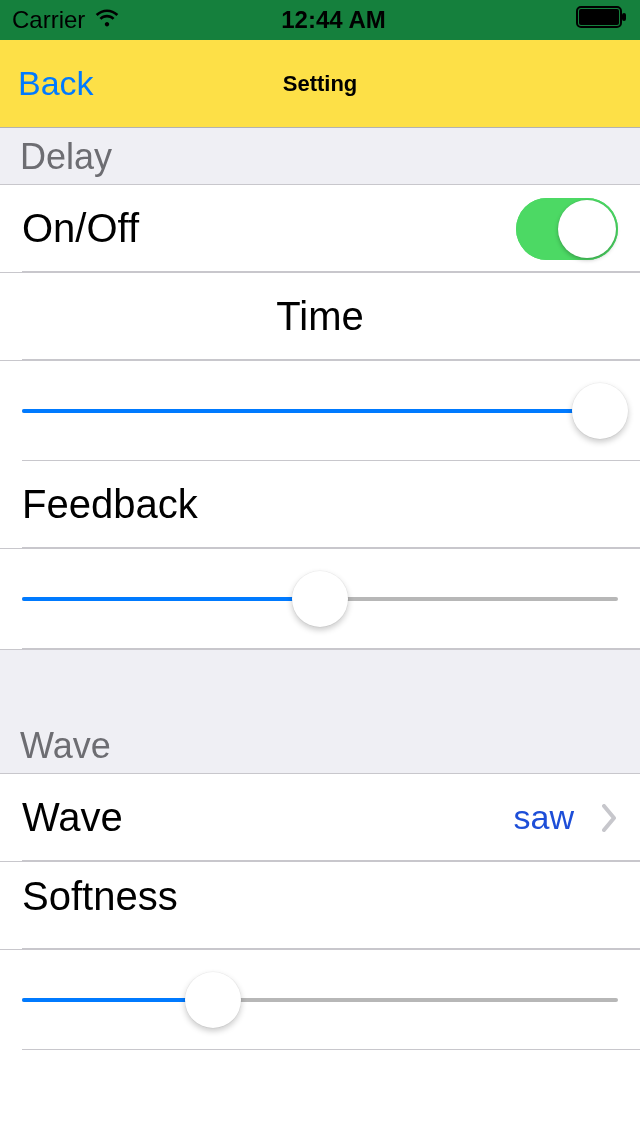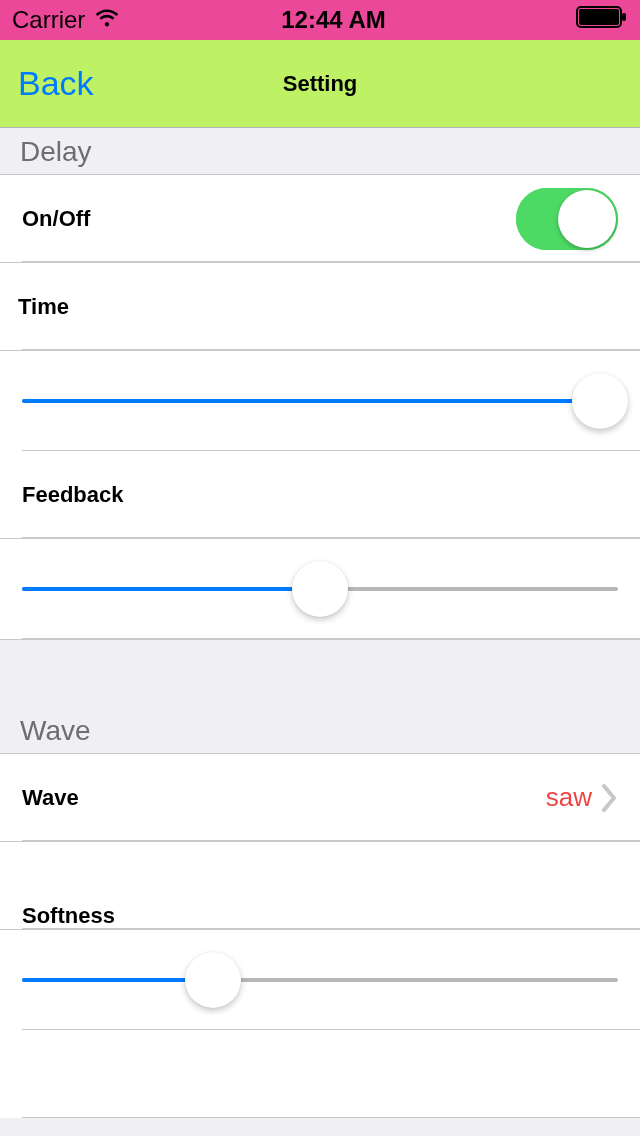--- a/index.html
+++ b/index.html
@@ -15,38 +15,38 @@
   
   .status-bar {
     height: 40px;
     display: flex;
     align-items: center;
     justify-content: space-between;
     padding: 0 12px;
     font-size: 24px;
     font-weight: 500;
     color: #000;
-    background: #ec4899;
+    background: #15803d;
   }
   .status-left { display: flex; align-items: center; gap: 8px; }
   .status-center {
     position: absolute;
     left: 0; right: 0;
     text-align: center;
     pointer-events: none;
     font-size: 24px;
     font-weight: 600;
     margin-left: 27px;
   }
   .status-right { display: flex; align-items: center; }
 
   
   .nav-bar {
     height: 88px;
-    background: #bef264;
+    background: #fde047;
     border-bottom: 1px solid #b2b2b2;
     display: flex;
     align-items: center;
     justify-content: center;
     position: relative;
   }
   .nav-back {
     position: absolute;
     left: 18px;
     font-size: 34px;
@@ -58,21 +58,21 @@
     font-weight: 600;
     color: #000;
   }
 
   
   .content { width: 100%; }
 
   .section-header {
     background: #efeff4;
     color: #6d6d72;
-    font-size: 28px;
+    font-size: 36px;
     font-weight: 400;
     padding: 8px 20px 6px 20px;
   }
   .section-header.big-gap {
     padding-top: 75px;
   }
 
   .row {
     background: #fff;
     border-bottom: 1px solid #c8c7cc;
@@ -91,30 +91,30 @@
   .row-inset::after {
     content: "";
     position: absolute;
     left: 22px;
     right: 0;
     bottom: 0;
     height: 1px;
     background: #c8c7cc;
   }
   .row-label {
-    font-size: 22px;
-    font-weight: 700;
+    font-size: 40px;
+    font-weight: 400;
     color: #000;
     flex: 1;
   }
   .row-value {
-    font-size: 26px;
-    color: #ef4444;
+    font-size: 34px;
+    color: #1d4ed8;
     font-weight: 400;
-    margin-right: 10px;
+    margin-right: 28px;
   }
 
   .slider-row {
     background: #fff;
     padding: 22px 22px;
     position: relative;
   }
   .slider-row::after {
     content: "";
     position: absolute;
@@ -230,21 +230,21 @@
     <div class="section-header">Delay</div>
     <div class="section">
 
       <div class="row row-inset" style="min-height:88px;display:flex;align-items:center;padding:0 22px;">
         <div class="row-label">On/Off</div>
         <div class="switch">
           <div class="knob"></div>
         </div>
       </div>
 
-      <div class="row row-inset" style="min-height:88px;display:flex;align-items:center;padding:0 18px;">
+      <div class="row row-inset" style="min-height:88px;display:flex;align-items:center;padding:0 38px;text-align:center;">
         <div class="row-label">Time</div>
       </div>
 
       <div class="slider-row">
         <div class="slider">
           <div class="track">
               <div class="fill" style="width: 97%;"></div>
             </div>
           <div class="thumb" style="left: 97%;"></div>
         </div>
@@ -270,21 +270,21 @@
       <div class="row row-inset" style="min-height:88px;display:flex;align-items:center;padding:0 22px;">
         <div class="row-label">Wave</div>
         <div class="row-value">saw</div>
         <span class="chevron">
           <svg width="16" height="28" viewBox="0 0 16 28">
             <path d="M2 2 L12 14 L2 26" fill="none" stroke="#c7c7cc" stroke-width="4" stroke-linecap="round" stroke-linejoin="round"></path>
           </svg>
         </span>
       </div>
 
-      <div class="row row-inset" style="min-height:88px;display:flex;align-items:flex-end;padding:0 22px;">
+      <div class="row row-inset" style="min-height:88px;display:flex;align-items:flex-start;padding:12px 22px;">
         <div class="row-label">Softness</div>
       </div>
 
       <div class="slider-row">
         <div class="slider">
           <div class="track">
               <div class="fill" style="width: 32%;"></div>
             </div>
           <div class="thumb" style="left: 32%;"></div>
         </div>

